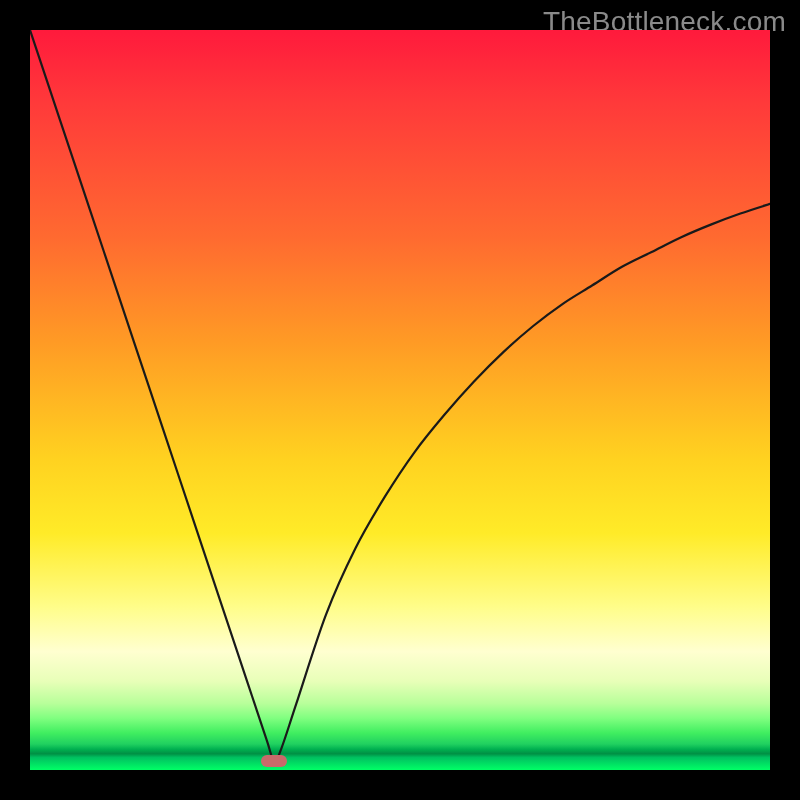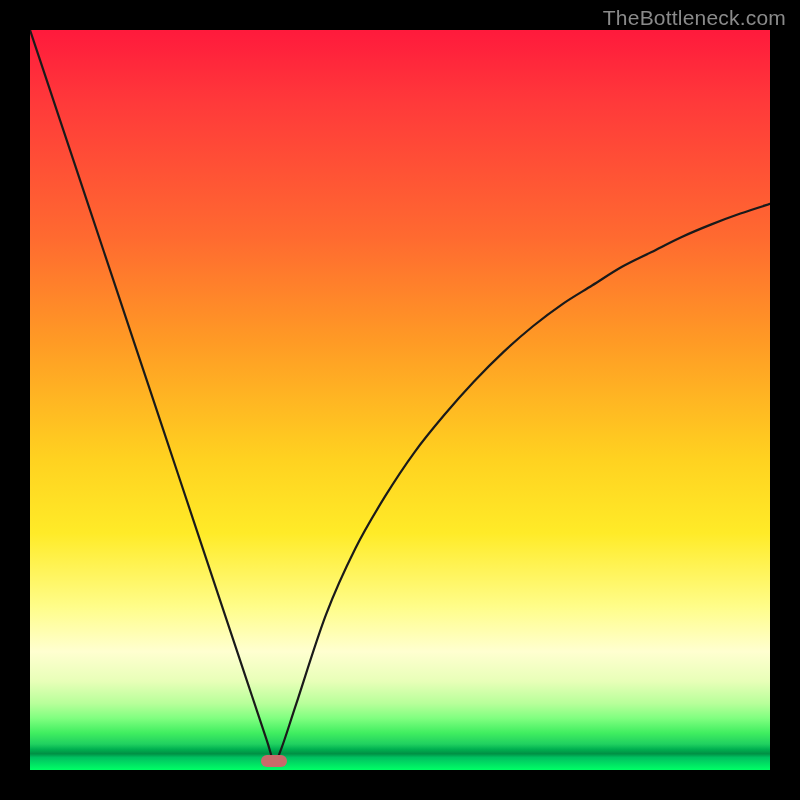--- a/index.html
+++ b/index.html
@@ -52,21 +52,21 @@
     height: 12px;
     border-radius: 7px;
     background: #c86a6a;
     transform: translate(-50%, -50%);
   }
   .attribution {
     position: absolute;
     top: 6px;
     right: 14px;
     color: #8a8a8a;
-    font-size: 21px;
+    font-size: 28px;
     font-weight: 500;
     letter-spacing: 0.2px;
     user-select: none;
   }
 </style>
 </head>
 <body>
 
 <div class="attribution">TheBottleneck.com</div>
 

